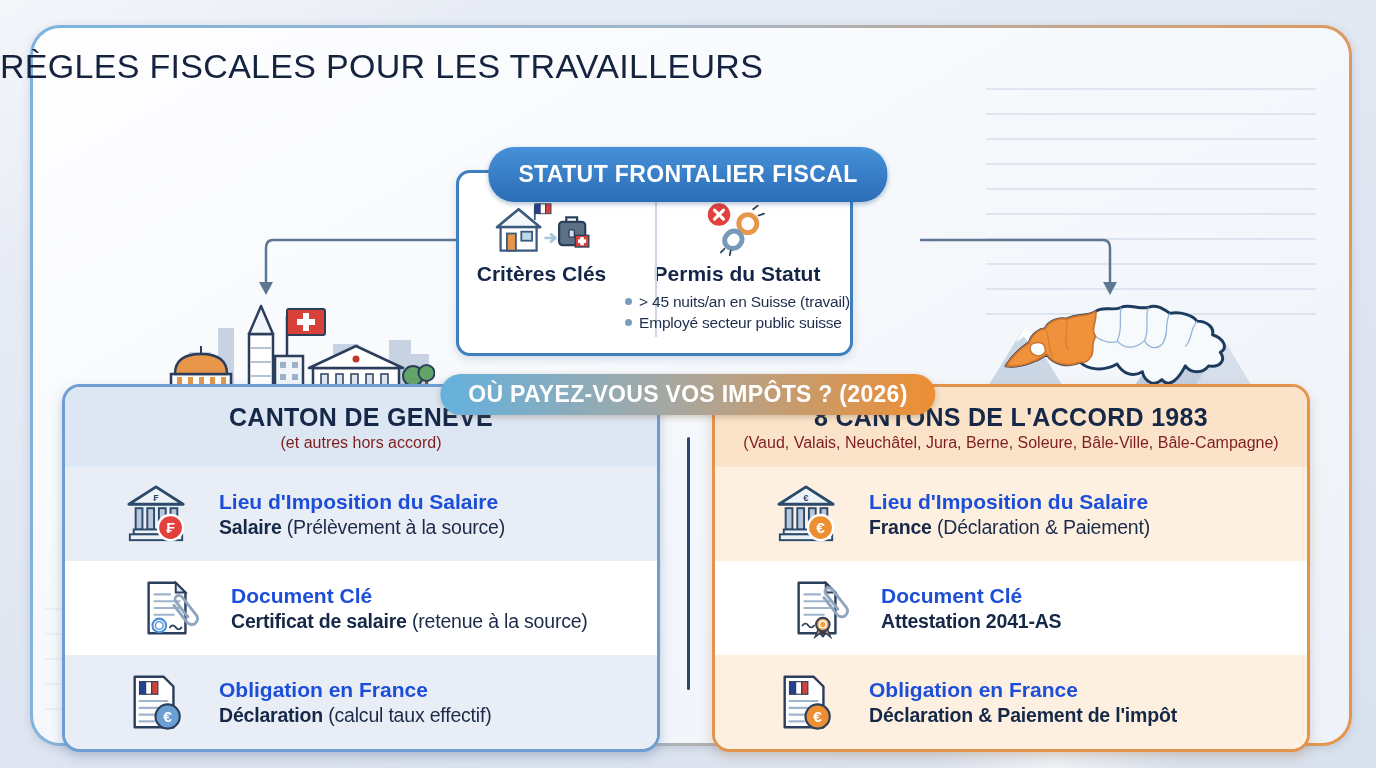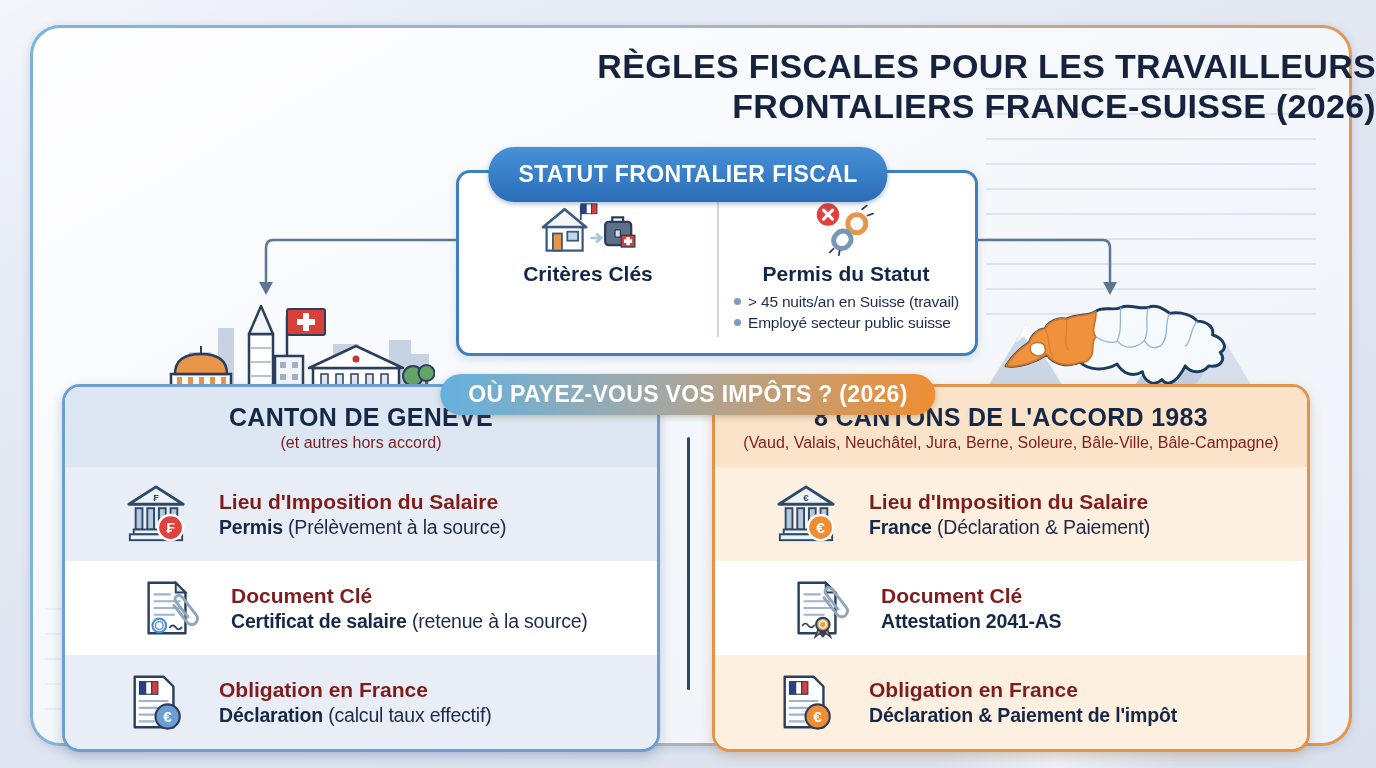--- a/index.html
+++ b/index.html
@@ -12,27 +12,27 @@
     background:linear-gradient(115deg,rgba(255,255,255,0) 35%,rgba(255,255,255,.55) 50%,rgba(255,255,255,0) 65%);
     transform:rotate(-8deg);}
   .frame{position:absolute;left:30px;top:25px;width:1316px;height:715px;border-radius:30px;
     border:3px solid transparent;
     background:linear-gradient(150deg,#fefeff 0%,#f4f7fb 55%,#eef2f9 100%) padding-box,
                linear-gradient(100deg,#7cb3dd 0%,#a4b7c8 45%,#e8944a 100%) border-box;
     box-shadow:0 2px 8px rgba(100,120,150,.25);}
   .deco-lines{position:absolute;right:60px;top:88px;width:330px;height:250px;z-index:1;
     background:repeating-linear-gradient(to bottom,rgba(130,155,190,.20) 0 2px,transparent 2px 25px);}
   .deco-lines.low{right:auto;left:45px;top:auto;bottom:40px;width:250px;height:120px;opacity:.5;}
-  .title{position:absolute;top:46px;left:0;right:0;text-align:right;z-index:3;
-    font-weight:bold;font-size:34px;line-height:1.18;letter-spacing:.3px;color:#16233f;}
+  .title{position:absolute;top:46px;left:0;right:0;text-align:left;z-index:3;
+    font-weight:normal;font-size:34px;line-height:1.18;letter-spacing:.3px;color:#16233f;}
   .badge{position:absolute;top:147px;left:688px;transform:translateX(-50%);z-index:7;
     background:linear-gradient(180deg,#4691d9,#2a6db6);color:#fff;font-size:23px;font-weight:bold;
     padding:14px 30px;border-radius:26px;letter-spacing:.4px;white-space:nowrap;
     box-shadow:0 2px 5px rgba(30,70,120,.35);}
-  .statut-box{position:absolute;left:456px;top:170px;width:522px;height:186px;z-index:6;
+  .statut-box{position:absolute;left:456px;top:170px;width:397px;height:186px;z-index:6;
     background:#fff;border:3px solid #3f7fbe;border-radius:14px;
     box-shadow:0 3px 8px rgba(60,100,150,.18);display:flex;box-sizing:border-box;padding-top:28px;}
   .statut-divider{position:absolute;left:50%;top:26px;bottom:16px;width:2px;background:#ccd7e3;}
   .statut-col{flex:1;display:flex;flex-direction:column;align-items:center;}
   .statut-icons{height:56px;display:flex;align-items:center;}
   .statut-heading{font-size:21px;font-weight:bold;color:#132648;margin-top:5px;}
   .statut-list{margin:4px 0 0;padding:0;list-style:none;font-size:15.5px;letter-spacing:-.2px;
     color:#1e2c4c;text-align:left;white-space:nowrap;}
   .statut-list li{margin:3px 0;padding-left:15px;position:relative;}
   .statut-list li::before{content:"";position:absolute;left:1px;top:5px;width:7px;height:7px;
@@ -52,38 +52,37 @@
   .card.left .card-header{background:#dde6f3;}
   .card.right .card-header{background:#fae3c9;}
   .card-title{font-size:25px;font-weight:bold;color:#152848;letter-spacing:.3px;}
   .card-sub{font-size:16px;color:#7f1d1d;}
   .row{flex:1;display:flex;align-items:center;padding-left:56px;gap:28px;}
   .card.left .row.tint{background:#e9eef6;}
   .card.right .row.tint{background:#fdf0e1;}
   .row.plain{background:#fff;margin-left:12px;}
   .row-icon{flex:0 0 70px;width:70px;height:62px;display:flex;align-items:center;justify-content:center;}
   .row-text{line-height:1.3;white-space:nowrap;}
-  .row-heading{font-size:21px;font-weight:bold;color:#7f1d1d;}
+  .row-heading{font-size:21px;font-weight:bold;color:#1d4ed8;}
   .row-line2{font-size:19.5px;letter-spacing:-.2px;color:#1c2a49;}
   .row-line2 .b{font-weight:bold;color:#152848;}
   .divider-mid{position:absolute;left:687px;top:437px;width:3px;height:253px;background:#2e4668;
     border-radius:2px;z-index:4;}
   svg text{font-family:"Liberation Sans","DejaVu Sans",sans-serif;}
 </style>
 </head>
 <body>
 
 <div class="page">
   <div class="frame"></div>
   <div class="deco-lines"></div>
   <div class="deco-lines low"></div>
 
   <div class="title">
     <div>RÈGLES FISCALES POUR LES TRAVAILLEURS</div>
-    <div>FRONTALIERS FRANCE-SUISSE (2026)</div>
   </div>
 
   <svg class="connectors" width="1376" height="768" viewBox="0 0 1376 768">
     <path d="M456,240 H273 Q266,240 266,248 V282" fill="none" stroke="#5d7691" stroke-width="2.5"></path>
     <polygon points="259,282 273,282 266,295" fill="#5d7691"></polygon>
     <path d="M920,240 H1103 Q1110,240 1110,248 V282" fill="none" stroke="#5d7691" stroke-width="2.5"></path>
     <polygon points="1103,282 1117,282 1110,295" fill="#5d7691"></polygon>
     <path d="M416,393 H438 M938,393 H960" fill="none" stroke="#8aa0b8" stroke-width="2.5"></path>
   </svg>
 
@@ -255,21 +254,21 @@
               <rect x="47" y="26" width="7" height="22"></rect>
           </g>
           <rect x="9" y="48" width="46" height="5" fill="#eef3f8" stroke="#2c4a6b" stroke-width="2"></rect>
           <rect x="5" y="53" width="54" height="6" fill="#eef3f8" stroke="#2c4a6b" stroke-width="2"></rect>
           <circle cx="47" cy="46" r="13" fill="#e2403c" stroke="#ffffff" stroke-width="2.5"></circle>
           <text x="47" y="52" font-size="16" font-weight="bold" fill="#ffffff" text-anchor="middle">₣</text>
         </svg>
       </div>
       <div class="row-text">
         <div class="row-heading">Lieu d'Imposition du Salaire</div>
-        <div class="row-line2"><span class="b">Permis</span><span class="r"> (Prélèvement à la source)</span></div>
+        <div class="row-line2"><span class="b">Salaire</span><span class="r"> (Prélèvement à la source)</span></div>
       </div>
     </div>
 
     <div class="row plain">
       <div class="row-icon">
         <svg width="62" height="62" viewBox="0 0 64 64">
           <path d="M12,6 h28 l10,10 v42 h-38 z" fill="#ffffff" stroke="#2b3f5c" stroke-width="2.5" stroke-linejoin="round"></path>
           <path d="M40,6 v10 h10 z" fill="#dce6f0" stroke="#2b3f5c" stroke-width="2"></path>
           <g stroke="#9fb4cc" stroke-width="2.2" stroke-linecap="round">
             <line x1="18" y1="18" x2="34" y2="18"></line>

